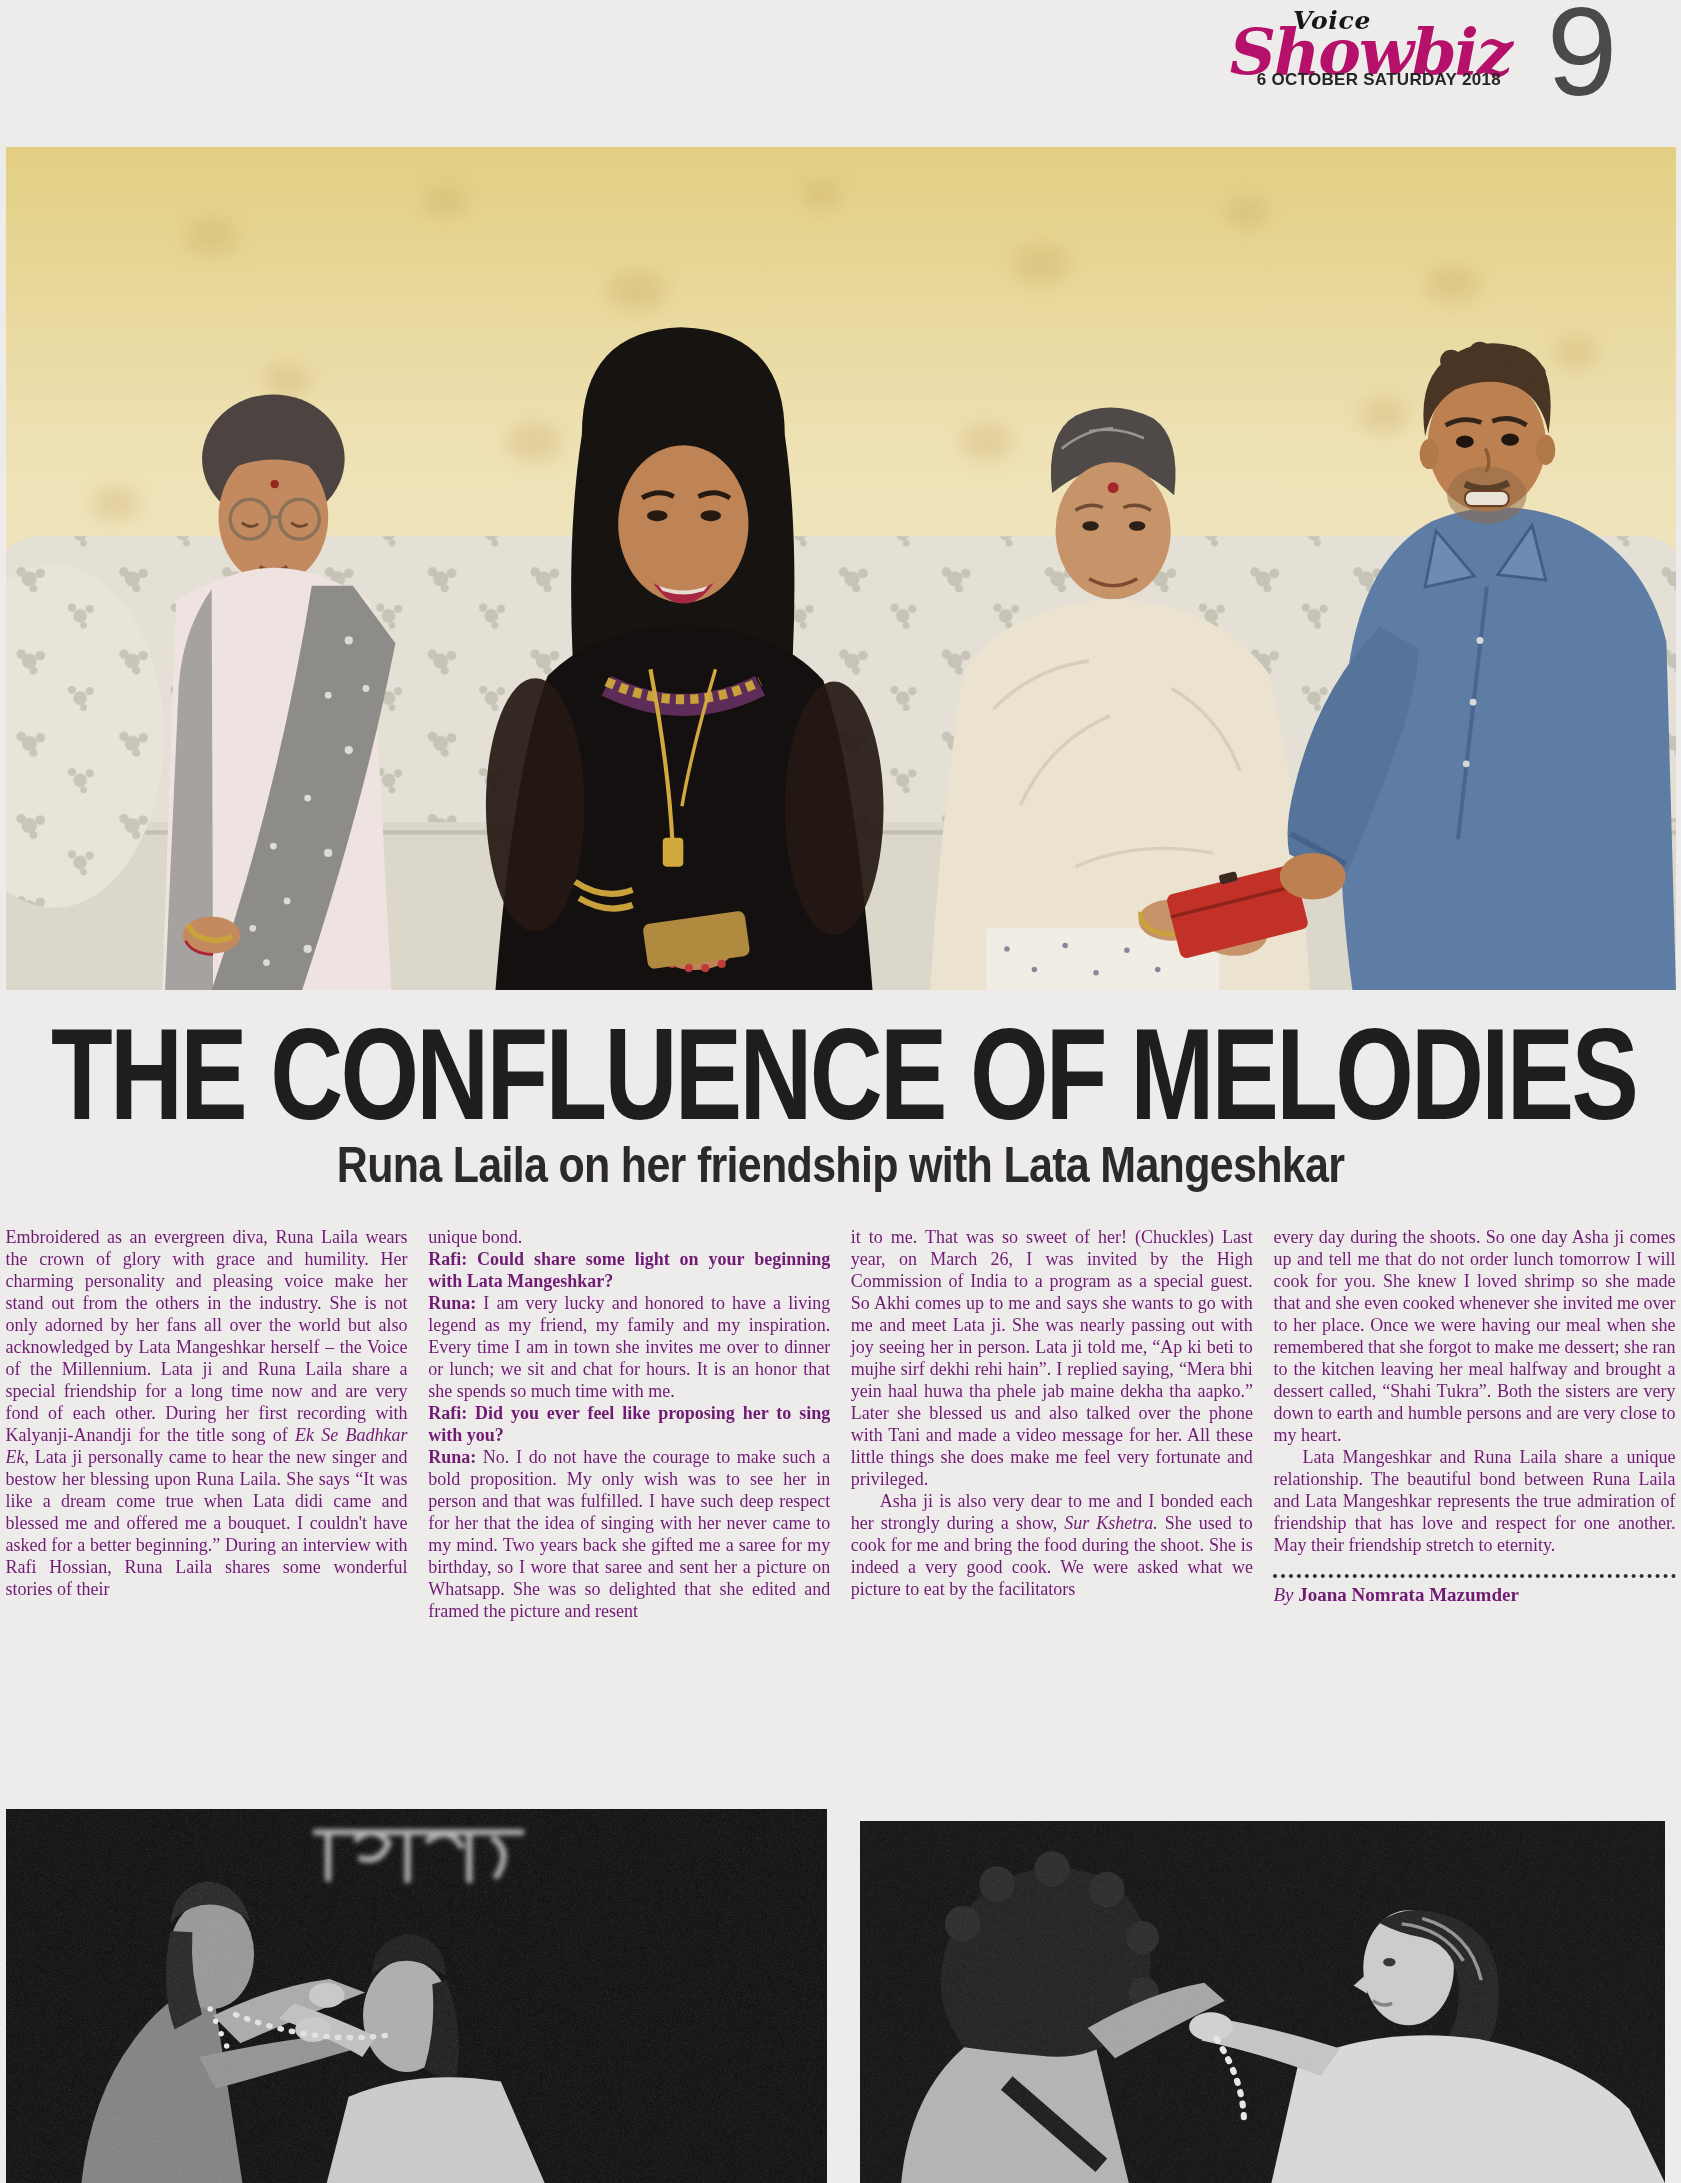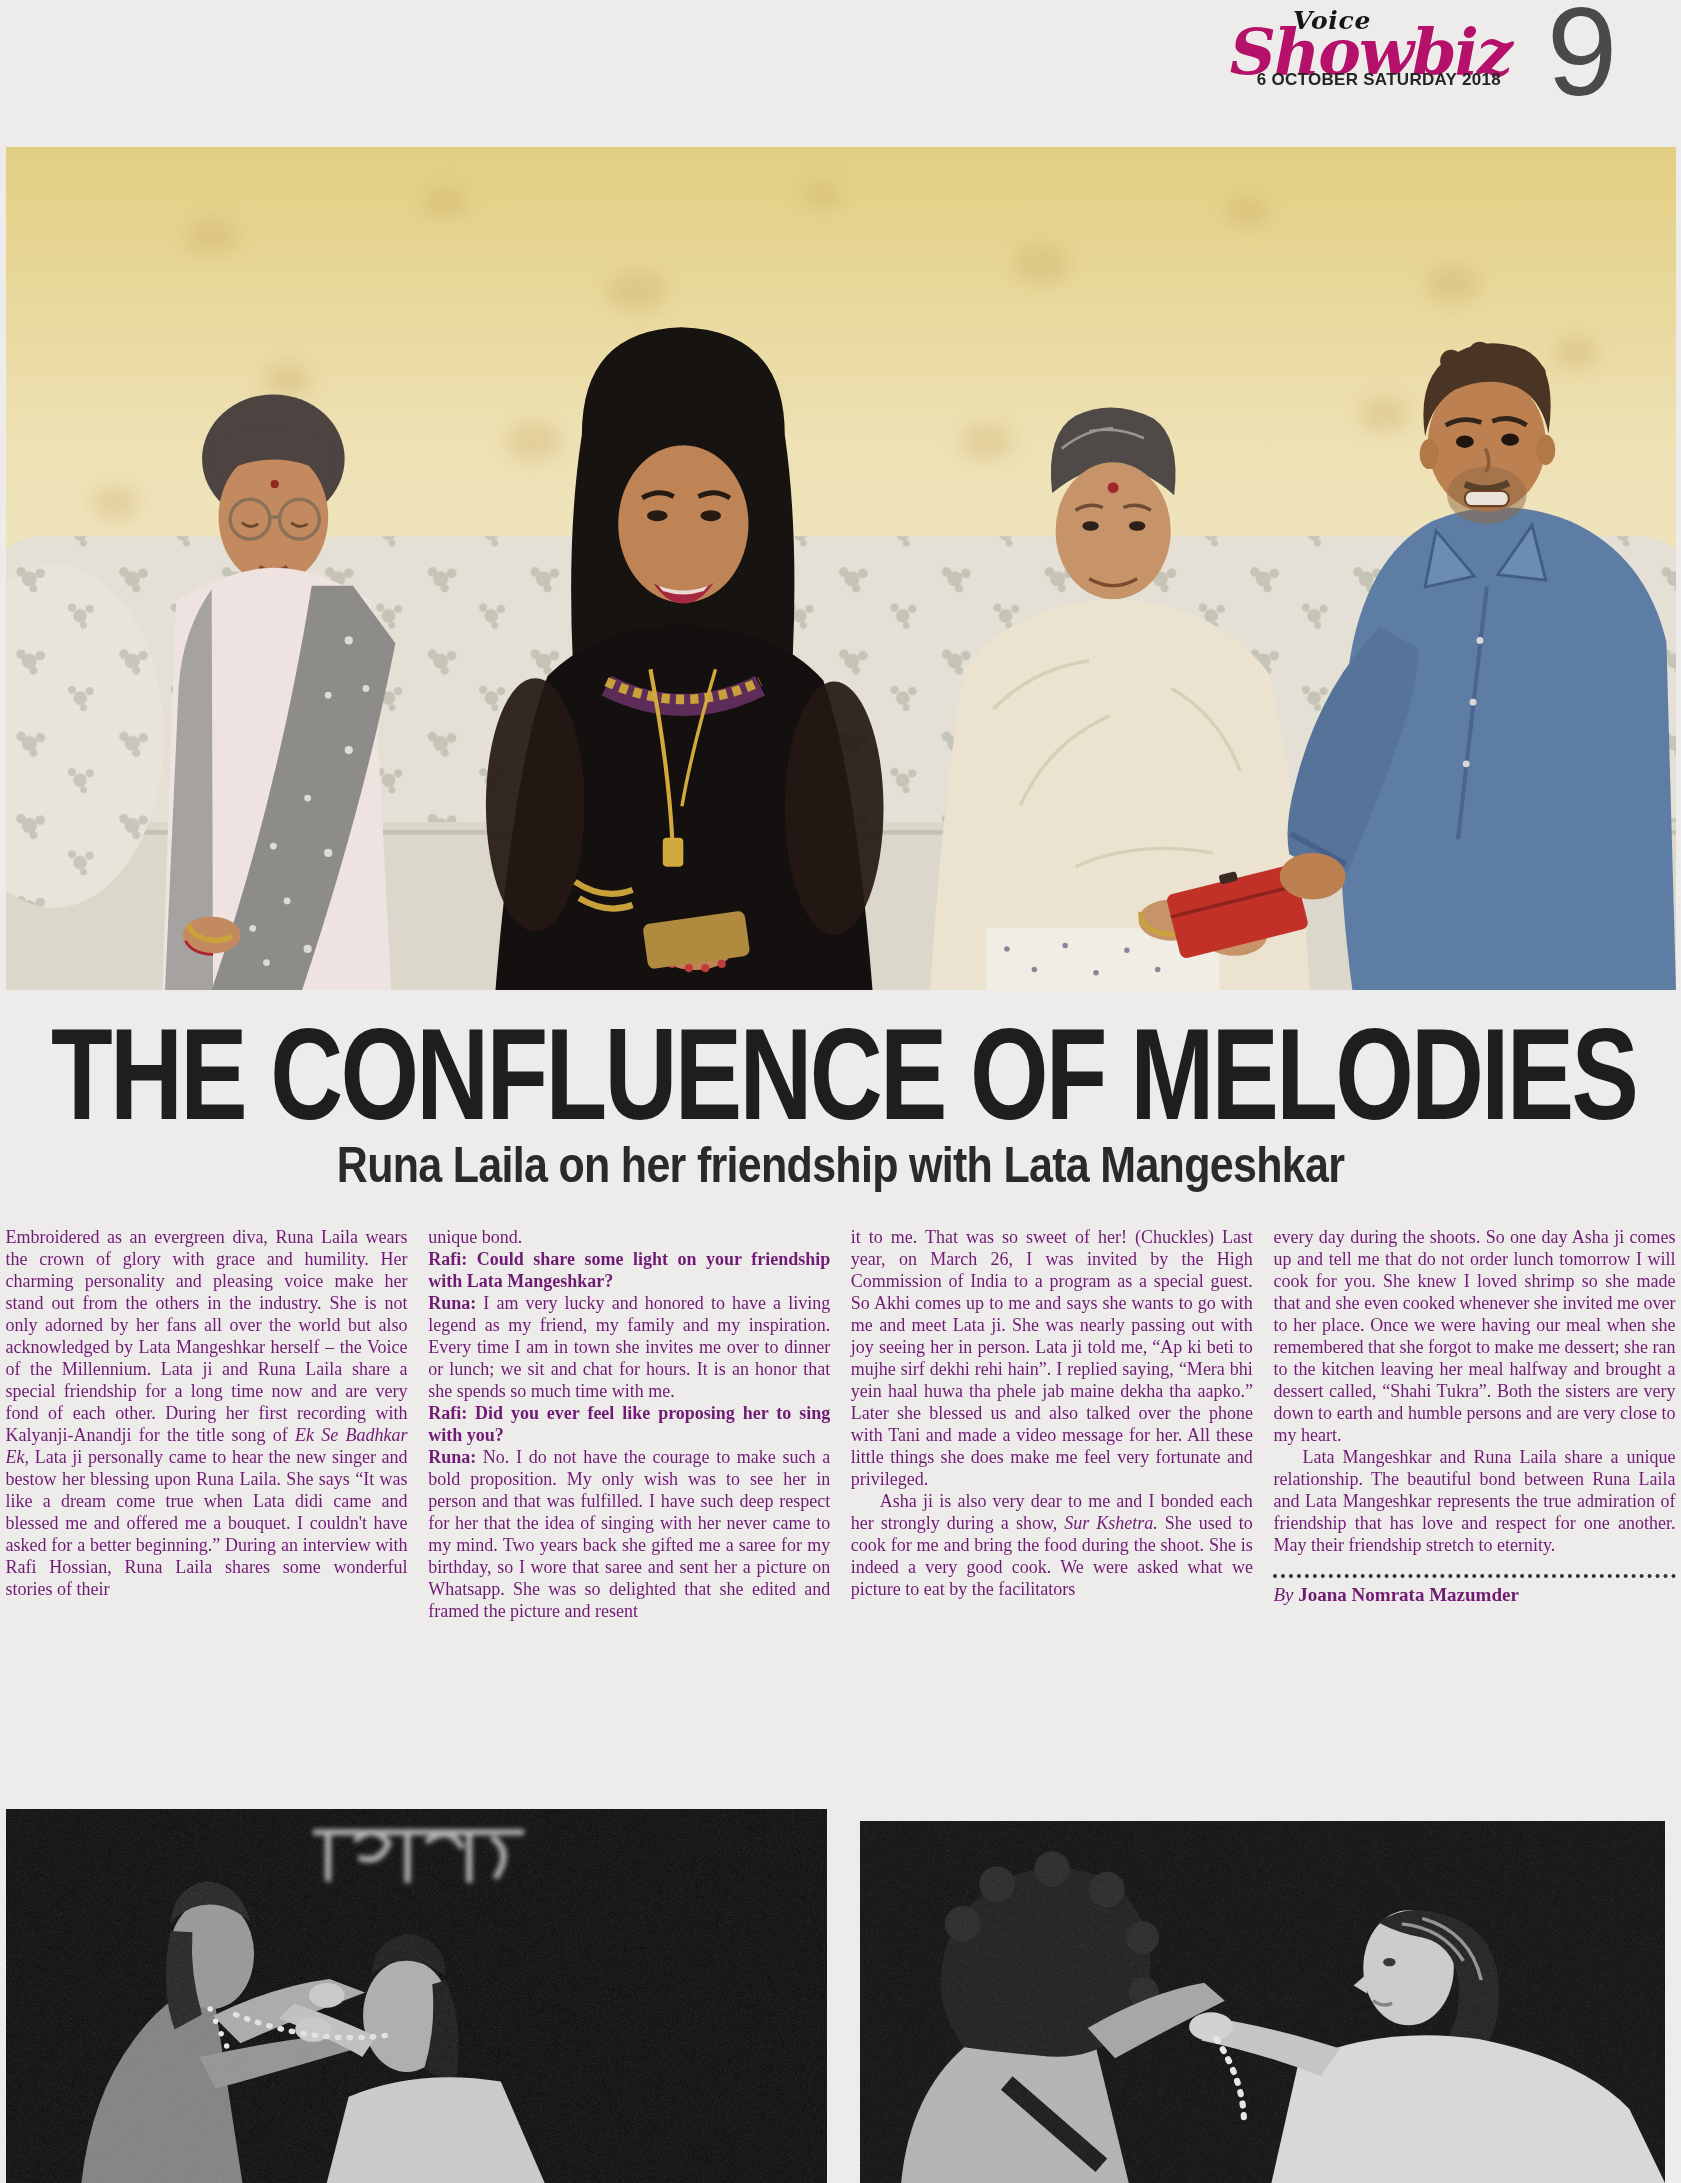--- a/index.html
+++ b/index.html
@@ -262,21 +262,21 @@
 
   <h1 class="headline"><span>THE CONFLUENCE OF MELODIES</span></h1>
   <h2 class="subheadline"><span>Runa Laila on her friendship with Lata Mangeshkar</span></h2>
 
   <section class="article">
       <div class="col">
         <p><span>Embroidered as an evergreen diva, Runa Laila wears the crown of glory with grace and humility. Her charming personality and pleasing voice make her stand out from the others in the industry. She is not only adorned by her fans all over the world but also acknowledged by Lata Mangeshkar herself – the Voice of the Millennium. Lata ji and Runa Laila share a special friendship for a long time now and are very fond of each other. During her first recording with Kalyanji-Anandji for the title song of </span><span style="font-style: italic;">Ek Se Badhkar Ek,</span><span> Lata ji personally came to hear the new singer and bestow her blessing upon Runa Laila. She says “It was like a dream come true when Lata didi came and blessed me and offered me a bouquet. I couldn't have asked for a better beginning.” During an interview with Rafi Hossian, Runa Laila shares some wonderful stories of their</span></p>
       </div>
       <div class="col">
         <p><span>unique bond.</span></p>
-        <p><span style="font-weight: bold;">Rafi: Could share some light on your friendship with Lata Mangeshkar?</span></p>
+        <p><span style="font-weight: bold;">Rafi: Could share some light on your beginning with Lata Mangeshkar?</span></p>
         <p><span style="font-weight: bold;">Runa:</span><span> I am very lucky and honored to have a living legend as my friend, my family and my inspiration. Every time I am in town she invites me over to dinner or lunch; we sit and chat for hours. It is an honor that she spends so much time with me.</span></p>
         <p><span style="font-weight: bold;">Rafi: Did you ever feel like proposing her to sing with you?</span></p>
         <p><span style="font-weight: bold;">Runa:</span><span> No. I do not have the courage to make such a bold proposition. My only wish was to see her in person and that was fulfilled. I have such deep respect for her that the idea of singing with her never came to my mind. Two years back she gifted me a saree for my birthday, so I wore that saree and sent her a picture on Whatsapp. She was so delighted that she edited and framed the picture and resent</span></p>
       </div>
       <div class="col">
         <p><span>it to me. That was so sweet of her! (Chuckles) Last year, on March 26, I was invited by the High Commission of India to a program as a special guest. So Akhi comes up to me and says she wants to go with me and meet Lata ji. She was nearly passing out with joy seeing her in person. Lata ji told me, “Ap ki beti to mujhe sirf dekhi rehi hain”. I replied saying, “Mera bhi yein haal huwa tha phele jab maine dekha tha aapko.” Later she blessed us and also talked over the phone with Tani and made a video message for her. All these little things she does make me feel very fortunate and privileged.</span></p>
         <p class="indent"><span>Asha ji is also very dear to me and I bonded each her strongly during a show, </span><span style="font-style: italic;">Sur Kshetra.</span><span> She used to cook for me and bring the food during the shoot. She is indeed a very good cook. We were asked what we picture to eat by the facilitators</span></p>
       </div>
       <div class="col">
         <p><span>every day during the shoots. So one day Asha ji comes up and tell me that do not order lunch tomorrow I will cook for you. She knew I loved shrimp so she made that and she even cooked whenever she invited me over to her place. Once we were having our meal when she remembered that she forgot to make me dessert; she ran to the kitchen leaving her meal halfway and brought a dessert called, “Shahi Tukra”. Both the sisters are very down to earth and humble persons and are very close to my heart.</span></p>

